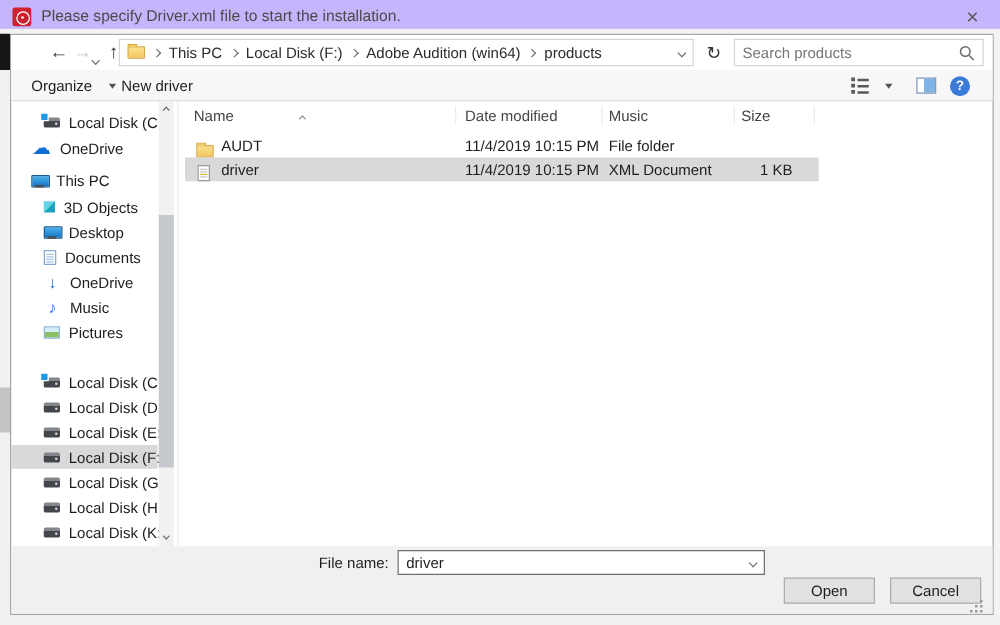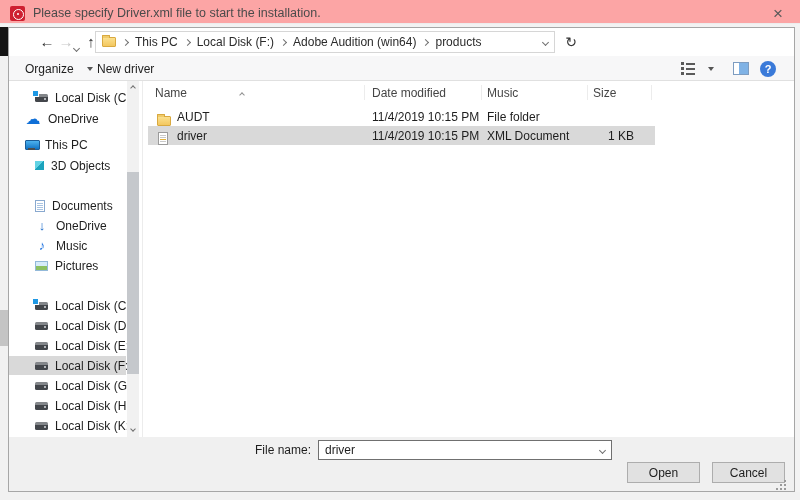--- a/index.html
+++ b/index.html
@@ -2,21 +2,21 @@
 <html><head>
 <meta charset="utf-8">
 <style>
   *{margin:0;padding:0;box-sizing:border-box}
   html,body{width:800px;height:500px}
   #app{position:relative;width:800px;height:500px;background:#f3f3f3;overflow:hidden;
        font-family:"Liberation Sans",sans-serif;font-size:12px;color:#333}
   .abs{position:absolute}
 
   
-  .titlebar{left:0;top:0;width:800px;height:24px;background:#fca5a5;border-bottom:1px solid #ededed}
+  .titlebar{left:0;top:0;width:800px;height:24px;background:#c4b5fd;border-bottom:1px solid #ededed}
   .title-text{left:33px;top:0;height:27px;line-height:27px;color:#4b4b4b;font-size:12.5px}
   .close-btn{right:0;top:0;width:44px;height:27px;display:flex;align-items:center;justify-content:center;
              font-size:17px;color:#5a5a5a;cursor:default}
   .installer-icon{left:10px;top:6px;width:15px;height:15px;background:#ce2030;border-radius:2px}
   .installer-icon::after{content:"";position:absolute;left:3px;top:3px;width:9px;height:9px;
              border:1.5px solid #fff;border-radius:50%}
   .installer-icon::before{content:"";position:absolute;left:6.5px;top:6.5px;width:2px;height:2px;
              background:#fff;border-radius:50%;z-index:1}
 
   
@@ -153,20 +153,27 @@
     <span class="cv cv-r"></span>
     <span class="crumb">Adobe Audition (win64)</span>
     <span class="cv cv-r"></span>
     <span class="crumb">products</span>
     <span style="flex:1"></span>
     <span class="cv cv-d"></span>
   </div>
   <div class="abs refresh">
     <span>↻</span>
   </div>
+  <div class="abs searchbox">
+    <input type="text" placeholder="Search products" style="">
+    <svg width="13" height="13" viewBox="0 0 13 13">
+      <circle cx="5.2" cy="5.2" r="3.8" stroke="#6b6b6b" stroke-width="1.2" fill="none"></circle>
+      <line x1="8.2" y1="8.2" x2="12" y2="12" stroke="#6b6b6b" stroke-width="1.2"></line>
+    </svg>
+  </div>
 
   <div class="abs cmdbar"></div>
   <div class="abs cmd-item" style="left:25px;top:56px">
     <span>Organize</span>
     <span class="tri"></span>
   </div>
   <div class="abs cmd-item" style="left:97px;top:56px">
     <span>New driver</span>
   </div>
   <div class="abs cmd-item" style="left:681px;top:56px">
@@ -202,20 +209,24 @@
       <span>OneDrive</span>
     </div>
   <div class="abs side-item ind1" style="top:135px">
       <span class="ic ic-monitor"></span>
       <span>This PC</span>
     </div>
   <div class="abs side-item ind2" style="top:156px">
       <span class="ic ic-cube"></span>
       <span>3D Objects</span>
     </div>
+  <div class="abs side-item ind2" style="top:176px">
+      <span class="ic ic-monitor"></span>
+      <span>Desktop</span>
+    </div>
   <div class="abs side-item ind2" style="top:196px">
       <span class="ic ic-doc"></span>
       <span>Documents</span>
     </div>
   <div class="abs side-item ind2" style="top:216px">
       <span class="glyph-down">↓</span>
       <span>OneDrive</span>
     </div>
   <div class="abs side-item ind2" style="top:236px">
       <span class="glyph-note">♪</span>

